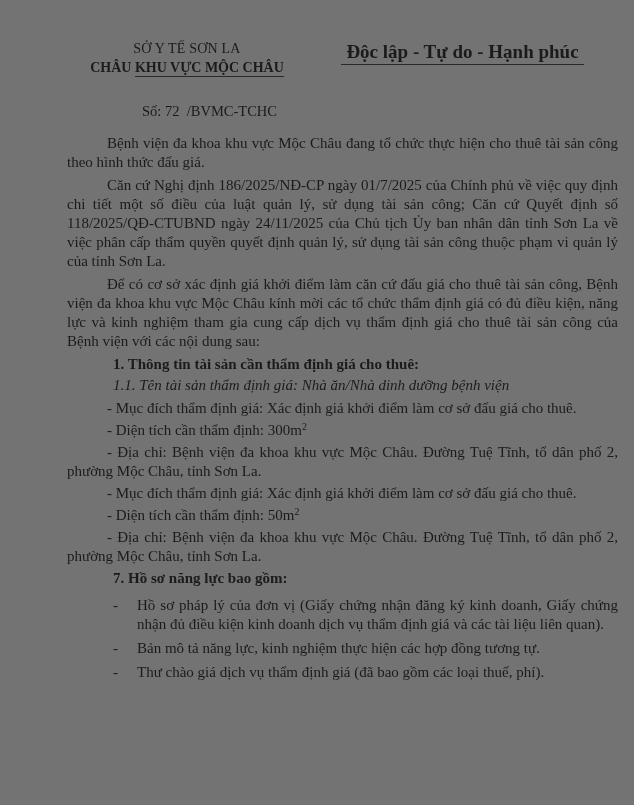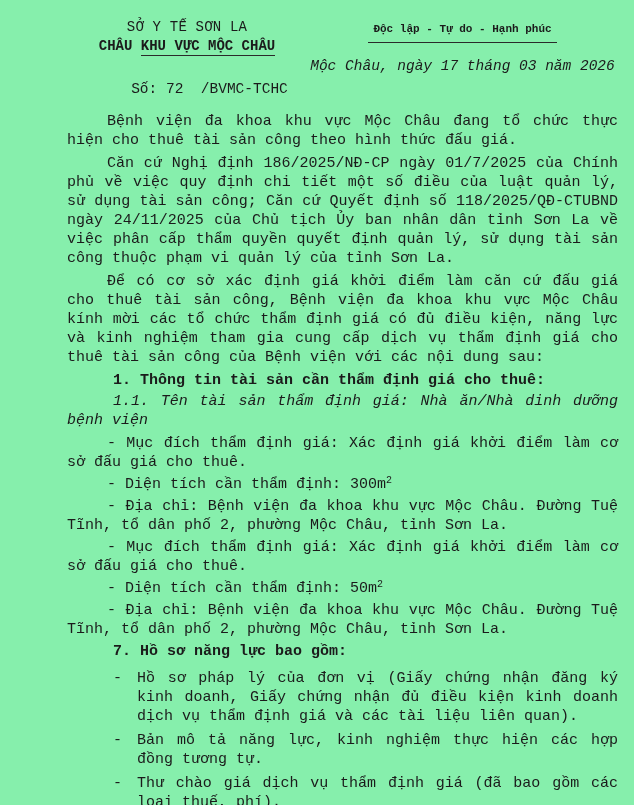--- a/index.html
+++ b/index.html
@@ -1,37 +1,37 @@
 <!DOCTYPE html>
 <html><head>
 <meta charset="utf-8">
 <style>
   html,body { margin:0; padding:0; background:#ffffff; }
   .page {
     width:634px; height:805px;
-    background:#86efac;
+    background:#737373;
     color:#1b1b1b;
-    font-family:Liberation Mono, monospace;
+    font-family:Liberation Serif, serif;
     box-sizing:border-box;
-    padding:18px 16px 0 67px;
+    padding:40px 16px 0 67px;
     overflow:hidden;
     position:relative;
   }
   
   .header { display:flex; }
   .h-left { width:240px; text-align:center; flex:0 0 auto; }
   .h-right { flex:1 1 auto; text-align:center; }
   .org-parent { font-size:14px; line-height:18px; letter-spacing:0.2px; }
   .org-unit { font-size:14px; font-weight:bold; line-height:20px; white-space:nowrap; }
   .u-line { border-bottom:1.5px solid #2a2a2a; padding-bottom:1px; }
   .num-block { margin-left:45px; width:195px; margin-top:13px; text-align:center; }
   .doc-number { font-size:14.5px; line-height:19px; white-space:pre;margin-top:24px; }
   .doc-subject { font-size:12.5px; line-height:18.5px; margin-top:3px; }
   .national-title { font-size:14.5px; font-weight:bold; line-height:19px; white-space:nowrap; }
-  .national-motto { font-size:11px; font-weight:bold; line-height:19px; margin-top:2px; }
+  .national-motto { font-size:19px; font-weight:bold; line-height:19px; margin-top:2px; }
   .motto-u { display:inline-block; border-bottom:1.5px solid #2a2a2a; padding:0 5px 3px 5px; }
   .place-date { font-style:italic; font-size:14.5px; line-height:19px; margin-top:14px; }
   
   .bodytext { margin-top:13px; font-size:15px; line-height:19px; text-align:justify; }
   .bodytext p { margin:0; }
   .salutation { text-align:center; font-weight:bold; margin-bottom:15px; }
   .para { text-indent:40px; margin-bottom:4px !important; }
   .h-num { text-indent:46px; font-weight:bold; margin-top:3px !important; margin-bottom:2px !important; }
   .h-sub { text-indent:46px; font-style:italic; margin-top:2px !important; margin-bottom:4px !important; }
   .item { text-indent:40px; margin-bottom:3px !important; }
@@ -49,21 +49,20 @@
     <div class="h-left">
       <div class="org-parent">SỞ Y TẾ SƠN LA</div>
       <div class="org-unit"><span>CHÂU</span>
         <span class="u-line">KHU VỰC MỘC CHÂU</span></div>
       <div class="num-block">
         <div class="doc-number">Số: 72  /BVMC-TCHC</div>
       </div>
     </div>
     <div class="h-right">
       <div class="national-motto"><span class="motto-u">Độc lập - Tự do - Hạnh phúc</span></div>
-      <div class="place-date">Mộc Châu, ngày 17 tháng 03 năm 2026</div>
     </div>
   </div>
 
   <div class="bodytext">
 
     <p class="para">Bệnh viện đa khoa khu vực Mộc Châu đang tổ chức thực hiện cho thuê tài sản công theo hình thức đấu giá.</p>
     <p class="para">Căn cứ Nghị định 186/2025/NĐ-CP ngày 01/7/2025 của Chính phủ về việc quy định chi tiết một số điều của luật quản lý, sử dụng tài sản công; Căn cứ Quyết định số 118/2025/QĐ-CTUBND ngày 24/11/2025 của Chủ tịch Ủy ban nhân dân tỉnh Sơn La về việc phân cấp thẩm quyền quyết định quản lý, sử dụng tài sản công thuộc phạm vi quản lý của tỉnh Sơn La.</p>
     <p class="para">Để có cơ sở xác định giá khởi điểm làm căn cứ đấu giá cho thuê tài sản công, Bệnh viện đa khoa khu vực Mộc Châu kính mời các tổ chức thẩm định giá có đủ điều kiện, năng lực và kinh nghiệm tham gia cung cấp dịch vụ thẩm định giá cho thuê tài sản công của Bệnh viện với các nội dung sau:</p>
 
     <p class="h-num">1. Thông tin tài sản cần thẩm định giá cho thuê:</p>

